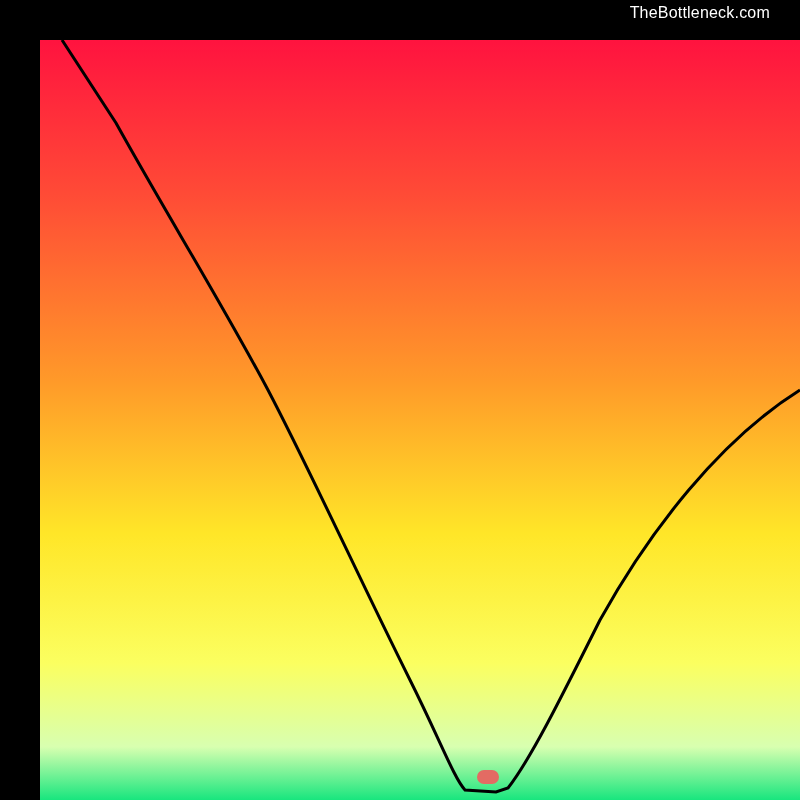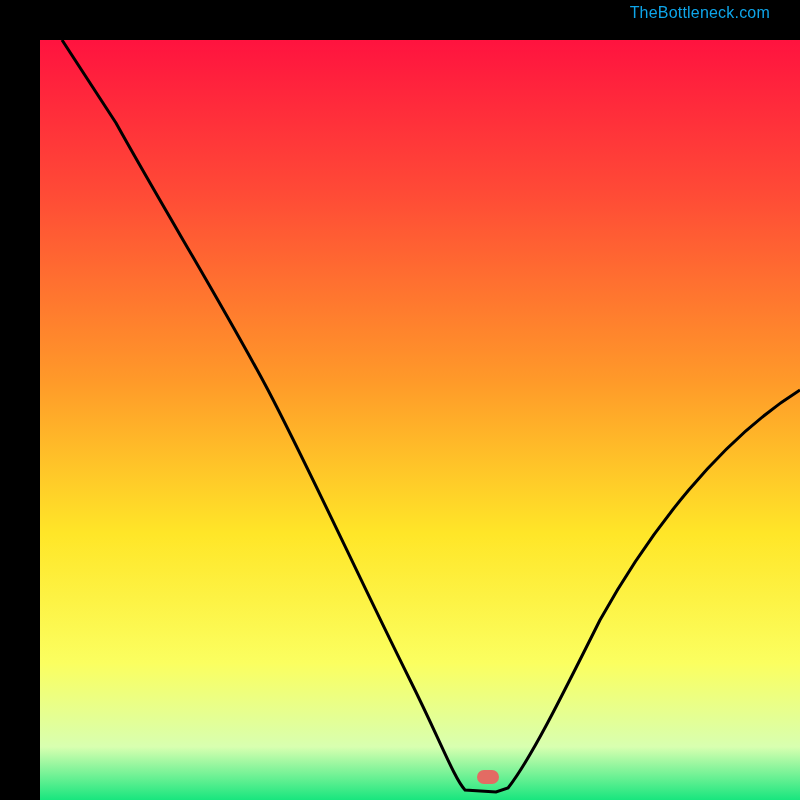--- a/index.html
+++ b/index.html
@@ -1,17 +1,17 @@
 <!DOCTYPE html>
 <html><head>
 <meta charset="utf-8">
 <style>
 html,body{margin:0;padding:0;width:800px;height:800px;background:#000;overflow:hidden}
 .frame{position:absolute;left:20px;top:20px;width:760px;height:760px;background:#000}
-.watermark{position:absolute;right:30px;top:4px;color:#0ea5e9;font:16px Arial,sans-serif;letter-spacing:.2px}
+.watermark{position:absolute;right:30px;top:4px;color:#ffffff;font:16px Arial,sans-serif;letter-spacing:.2px}
 .plot{position:absolute;left:20px;top:20px;width:760px;height:760px}
 .marker{position:absolute;width:22px;height:14px;border-radius:7px;background:#e36b63;left:457px;top:750px}
 </style>
 </head>
 <body>
 
 <div class="frame">
   <svg class="plot" viewBox="0 0 760 760">
     <defs>
       <linearGradient id="bg" x1="0" y1="0" x2="0" y2="1">

